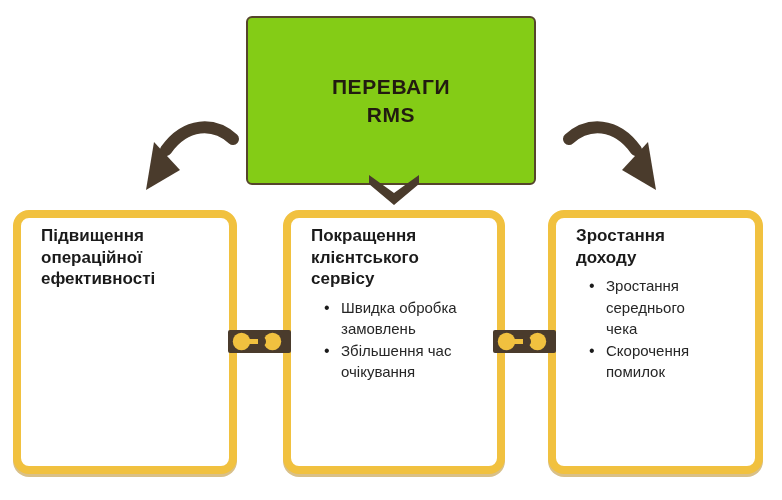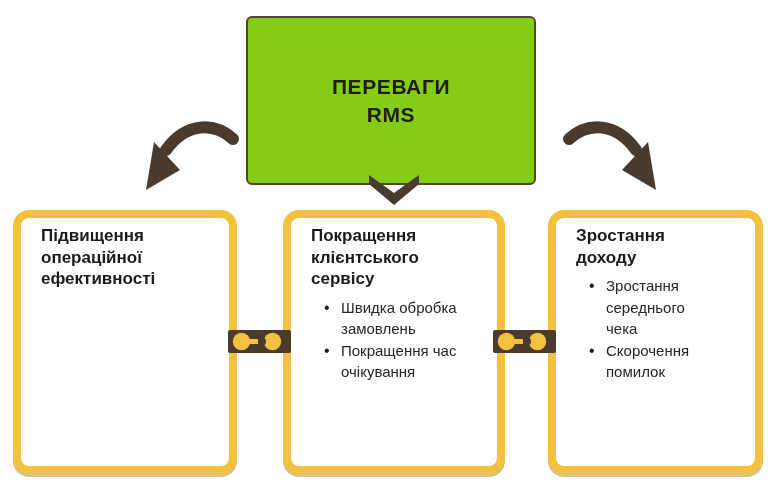--- a/index.html
+++ b/index.html
@@ -101,21 +101,21 @@
     </ul>
   </div>
 
   <div class="card card-2">
     <div class="card-title">Покращення
 клієнтського
 сервісу</div>
     <ul>
       <li>Швидка обробка
 замовлень</li>
-      <li>Покращення час
+      <li>Збільшення час
 очікування</li>
     </ul>
   </div>
 
   <div class="card card-3">
     <div class="card-title">Зростання
 доходу</div>
     <ul>
       <li>Зростання
 середнього

